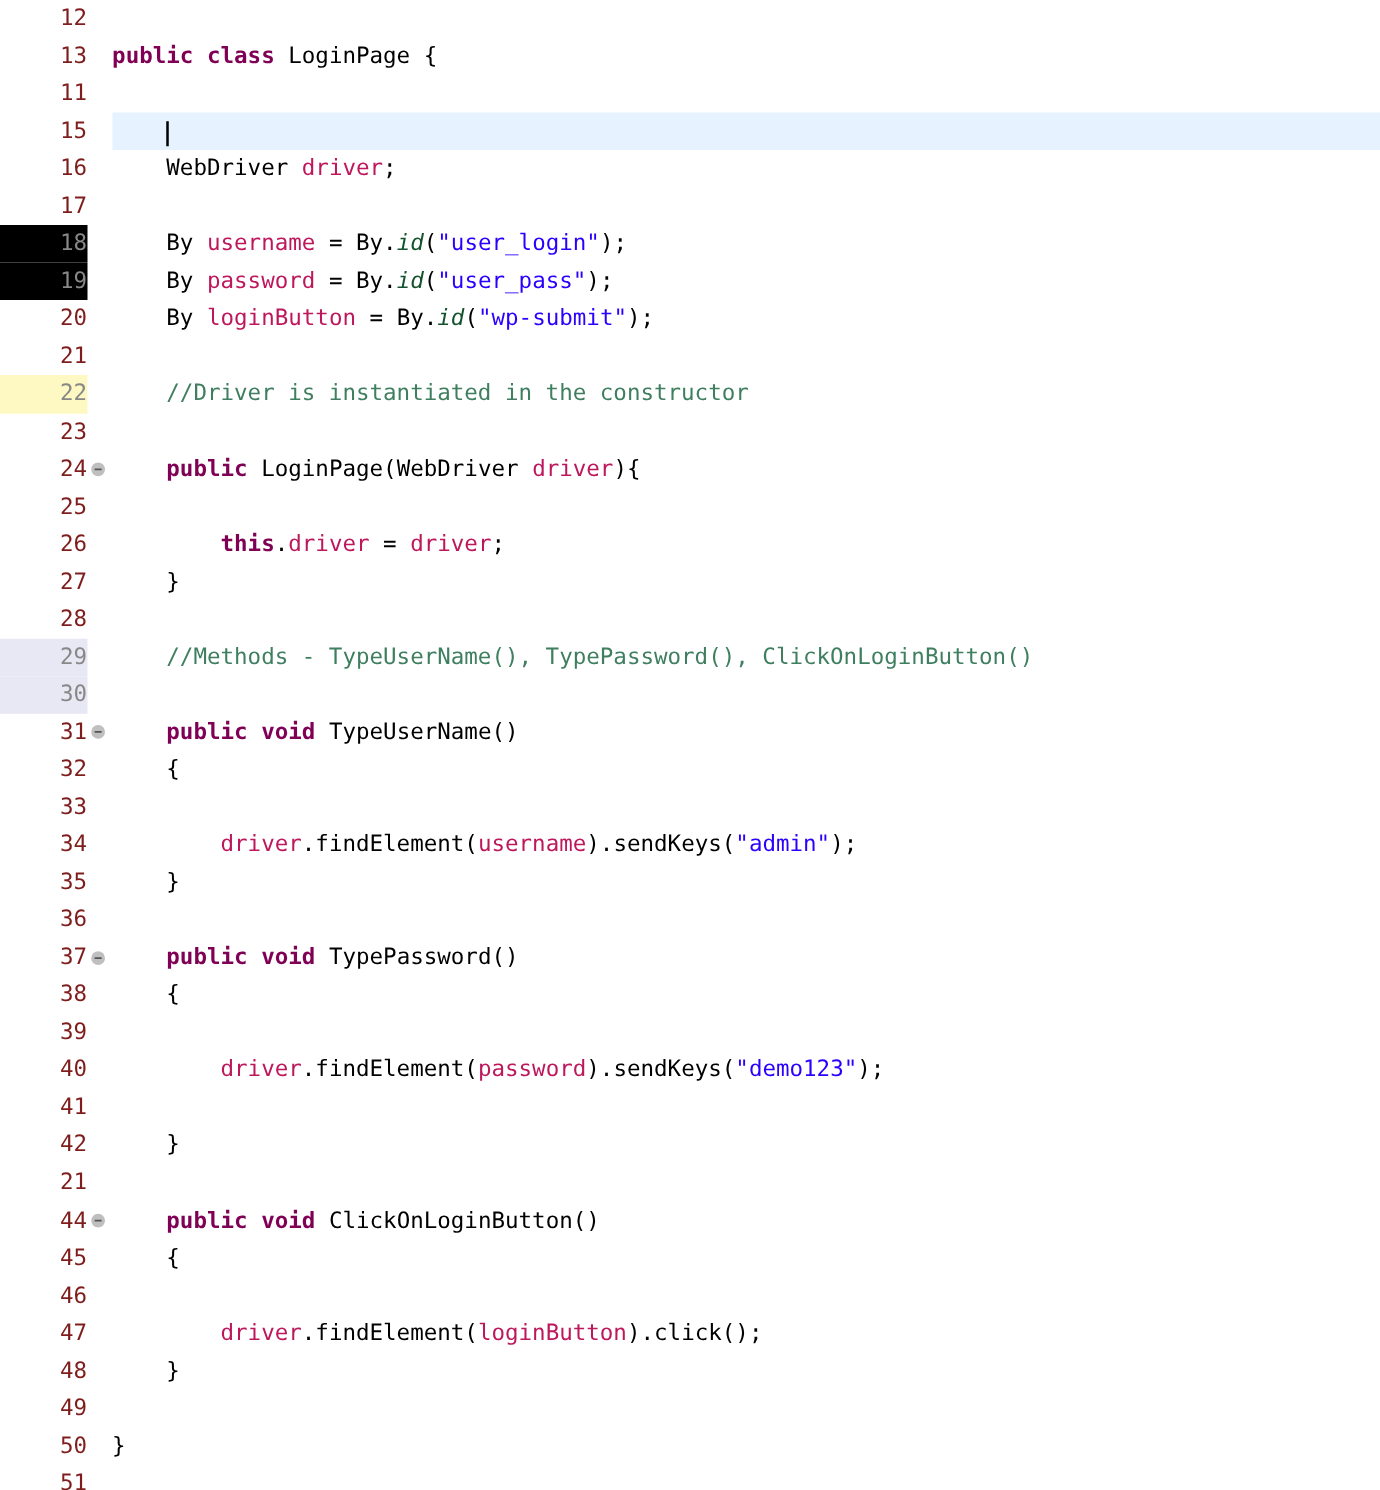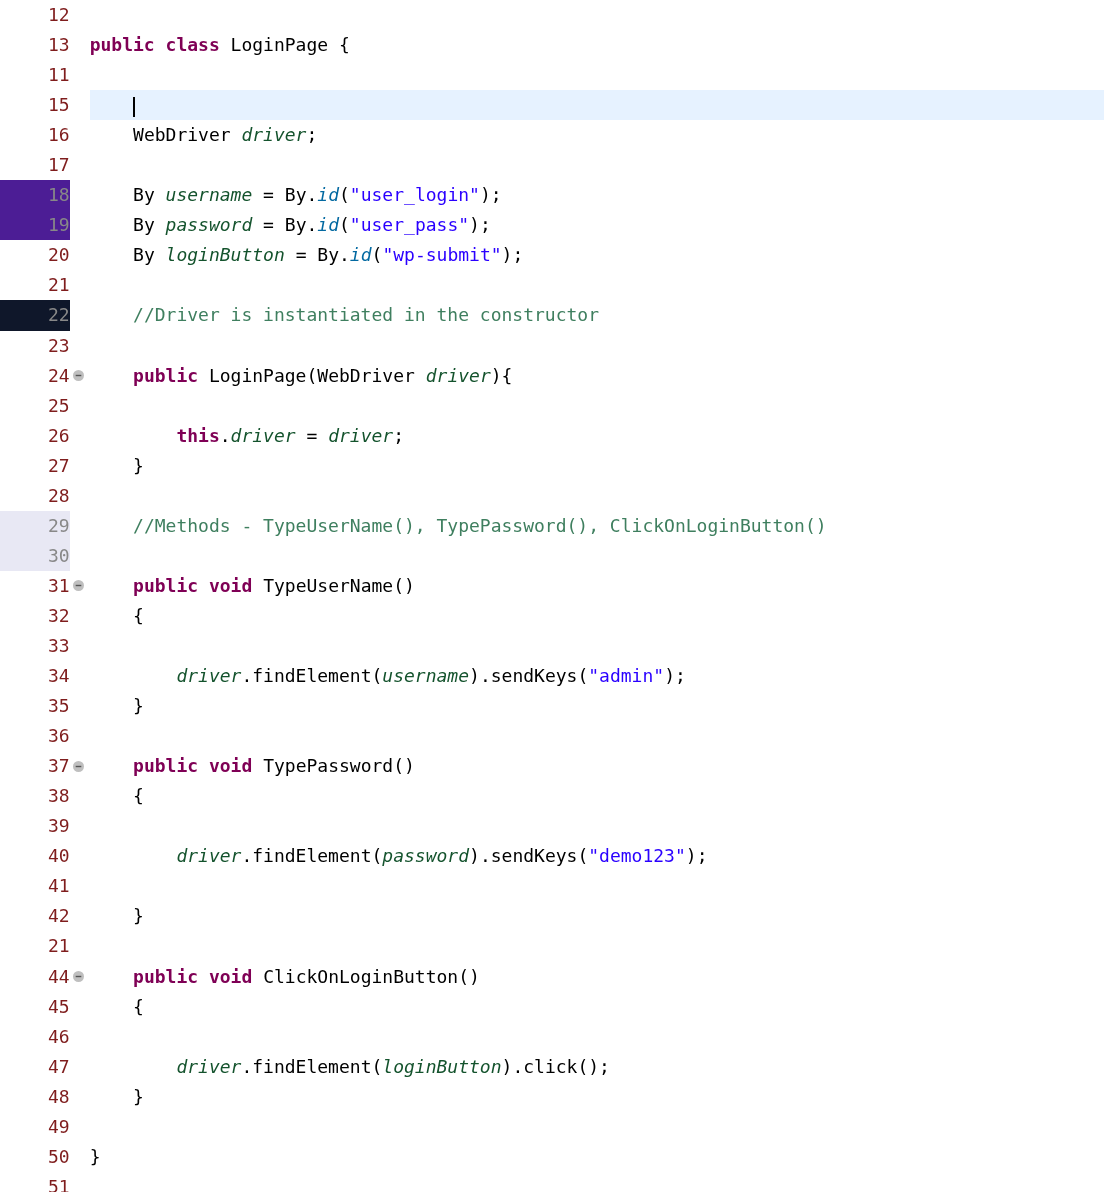--- a/index.html
+++ b/index.html
@@ -18,30 +18,30 @@
     padding-right: 2px;
     user-select: none;
     min-width: 34px;
   }
   .gutter .ln {
     color: #7f1d1d;
     display: block;
     position: relative;
   }
   .gutter .ln.hl-mod {
-    background: #4c1d95;
+    background: #000000;
     color: #888;
   }
   .gutter .ln.hl-mod2 {
     background: #e8e8f4;
     color: #888;
     padding-left: 48px;
   }
   .gutter .ln.hl-mod3 {
-    background: #0f172a;
+    background: #fef9c3;
     color: #888;
   }
   .fold-col {
     width: 14px;
     display: flex;
     flex-direction: column;
   }
   .fold-col .fs {
     height: 1.67em;
     display: flex;
@@ -74,22 +74,22 @@
   .caret {
     display: inline-block;
     width: 1.5px;
     height: 1.1em;
     background: #000;
     vertical-align: text-bottom;
     position: relative;
     top: 2px;
   }
   .kw { color: #7f0055; font-weight: bold; }                         
-  .field { color: #14532d; font-style: italic; }                        
-  .static-it { color: #0369a1; font-style: italic; text-align: right; }
+  .field { color: #be185d; }                        
+  .static-it { color: #14532d; font-style: italic; text-align: right; }
   .str { color: #2a00ff; }                          
   .com { color: #3f7f5f; }                          
   .plain { color: #000000; }
 </style>
 </head>
 <body>
 
 <div class="editor">
   <div class="gutter">
       <span class="ln">12</span>

